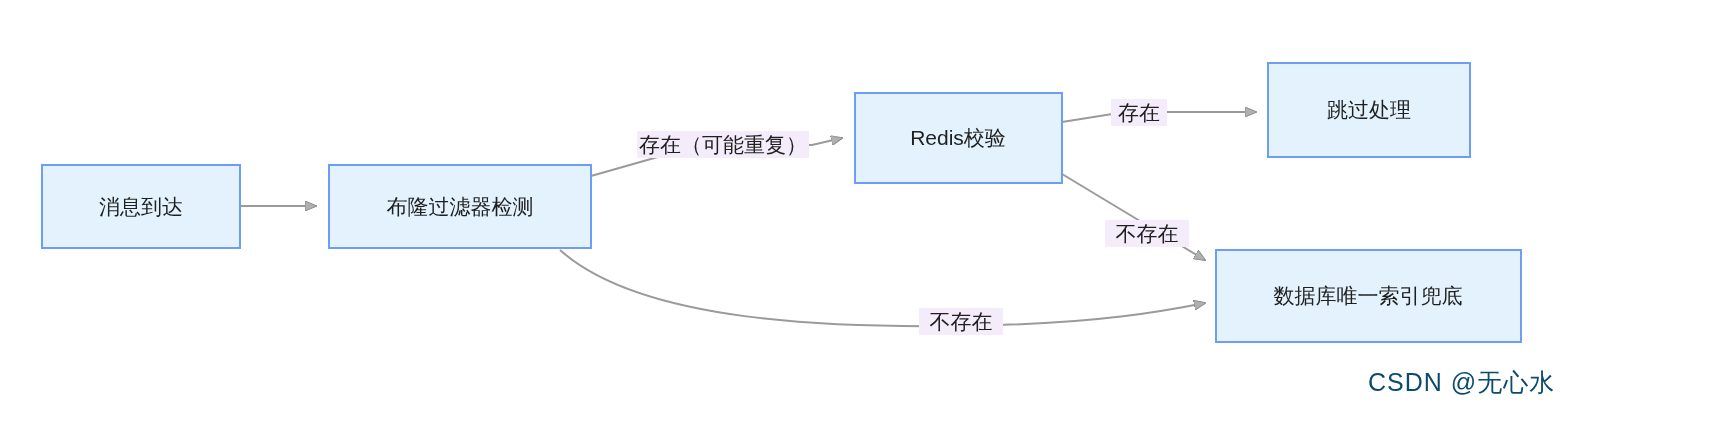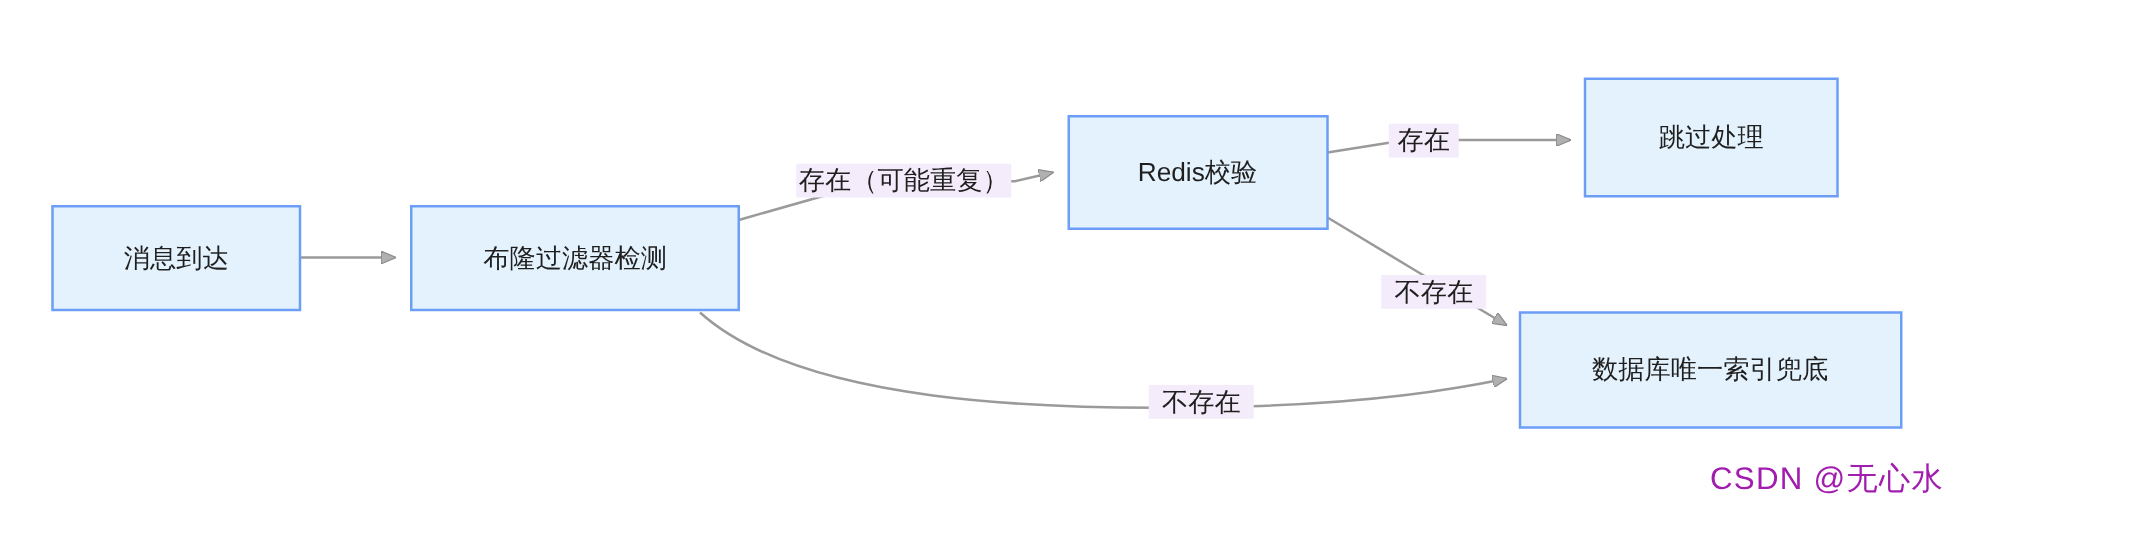--- a/index.html
+++ b/index.html
@@ -50,21 +50,21 @@
     fill: #1f1f1f;
     text-anchor: middle;
     dominant-baseline: middle;
   }
   .watermark {
     position: absolute;
     left: 1368px;
     top: 366px;
     font-family: "Liberation Sans", "DejaVu Sans", sans-serif;
     font-size: 25px;
-    color: #a21caf;
+    color: #0c4a6e;
     letter-spacing: 1px;
     white-space: nowrap;
     user-select: none;
     text-align: right;
   }
 </style>
 </head>
 <body>
 
 <div id="canvas">

